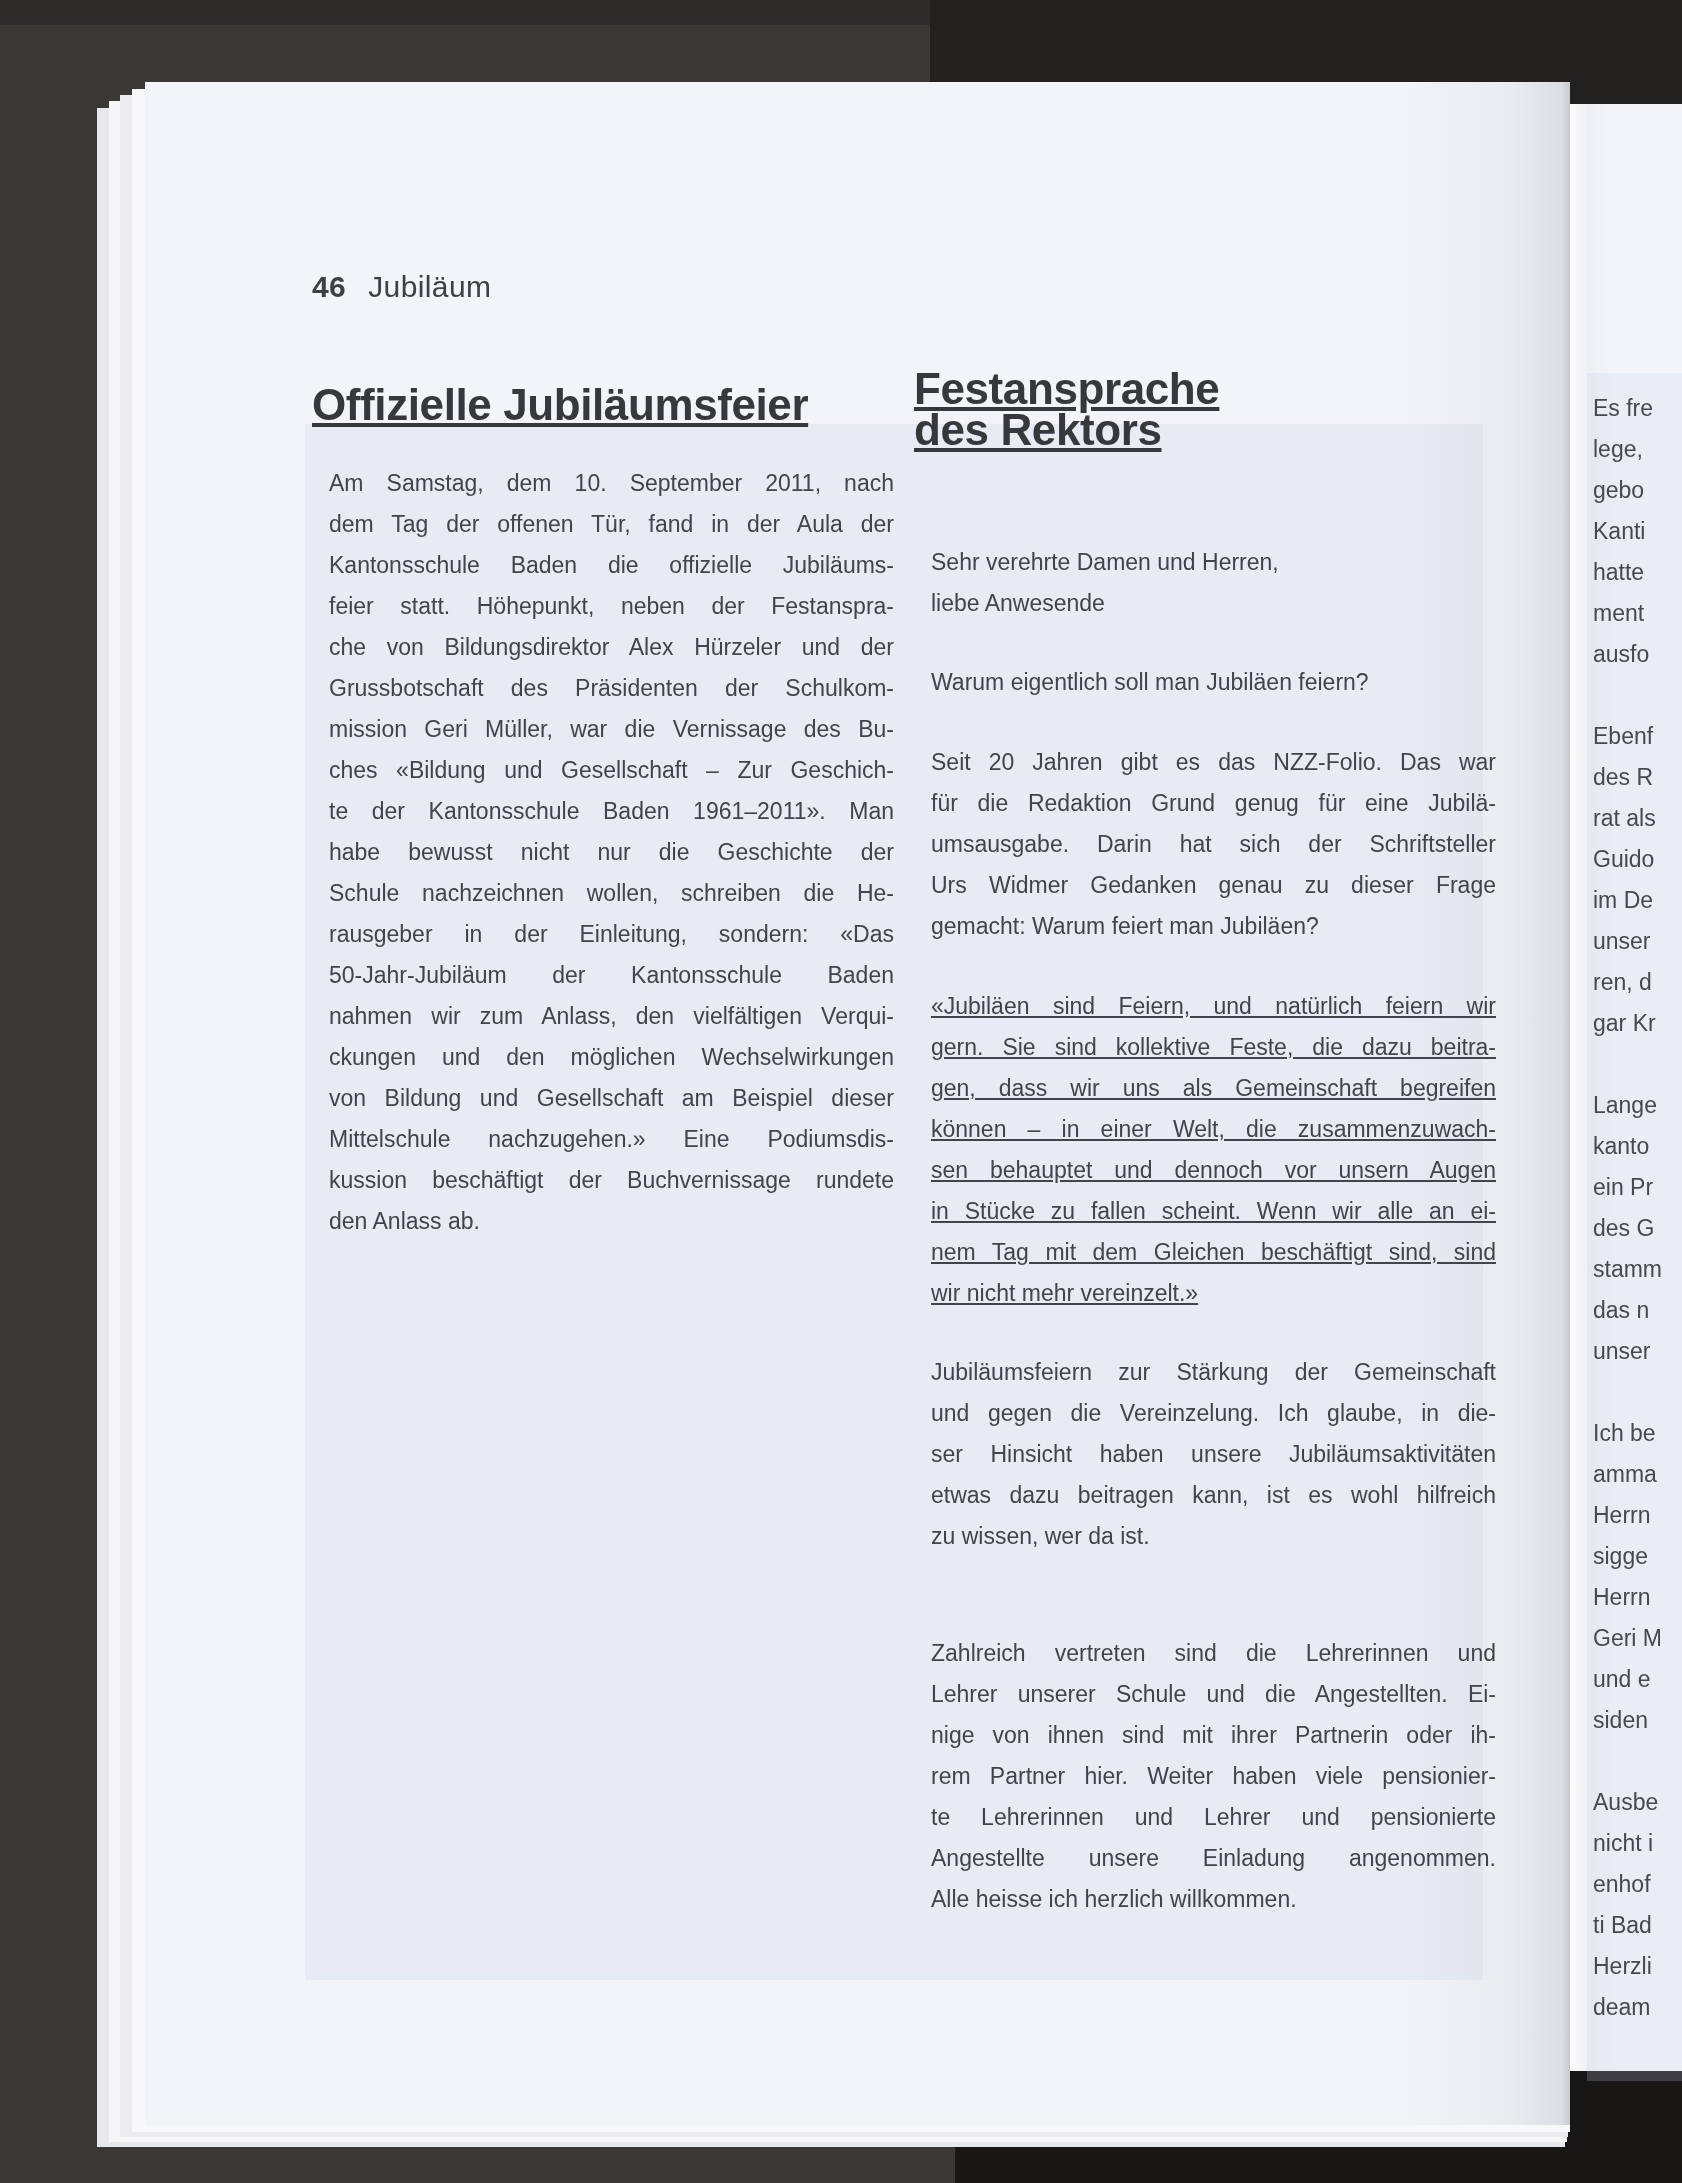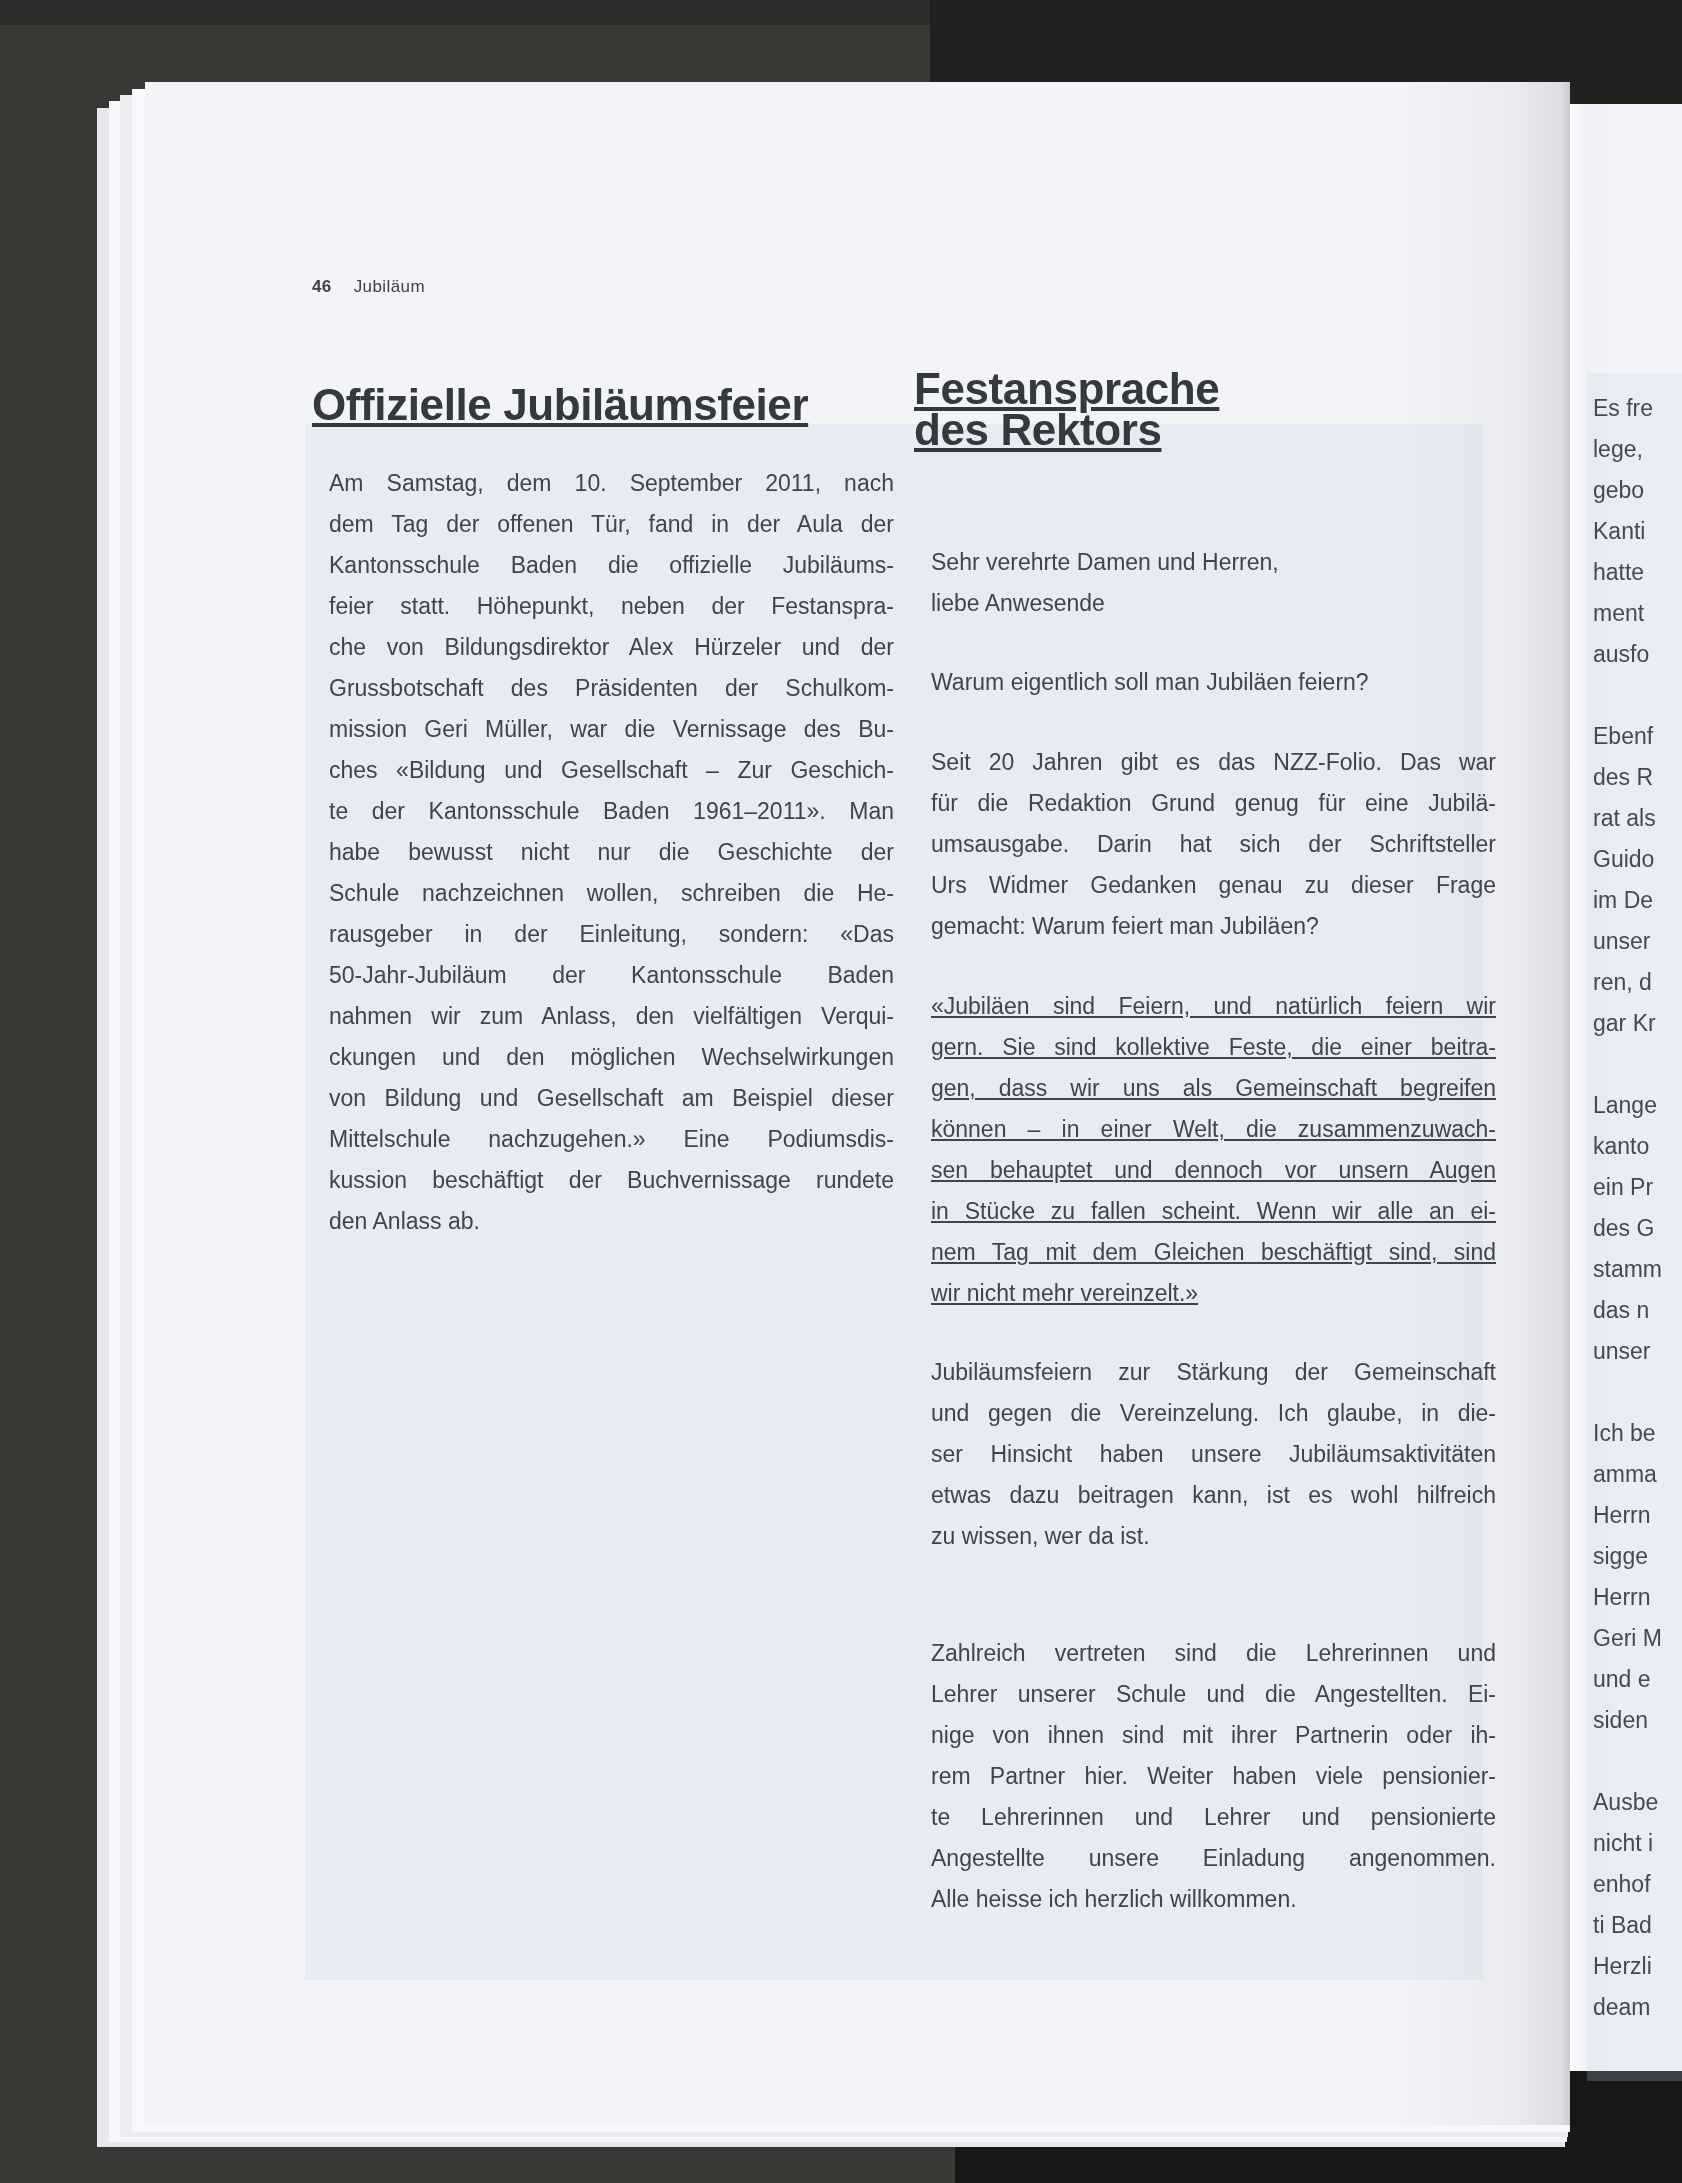--- a/index.html
+++ b/index.html
@@ -26,21 +26,21 @@
   .text-panel{position:absolute;left:160px;top:342px;width:1178px;height:1556px;background:rgba(196,208,230,0.26);}
   
   .page-right{
     position:absolute;left:1570px;top:104px;width:113px;height:1967px;z-index:6;
     background:linear-gradient(to right,#fcfcfe 0px,#eef0f4 18.5px,#f4f5f9 46px);
   }
   .page-right .text-panel-r{position:absolute;left:17px;top:269px;width:96px;height:1708px;background:rgba(196,208,230,0.22);}
   
   .page-header{
     position:absolute;left:167px;top:190px;display:flex;gap:22px;
-    font-size:17px;line-height:29px;color:#3e4144;letter-spacing:0.4px;
+    font-size:30px;line-height:29px;color:#3e4144;letter-spacing:0.4px;
   }
   .page-header .num{font-weight:bold;}
   .col{position:absolute;width:565px;}
   .col1{left:167px;}
   .col2{left:769px;}
   .article-title{
     position:absolute;left:0;top:286px;width:565px;
     font-size:44px;line-height:74px;font-weight:bold;color:#36393c;letter-spacing:-0.4px;text-decoration:underline;
   }
   .body-block{position:absolute;left:17px;width:565px;font-size:23px;color:#414449;}
@@ -162,21 +162,21 @@
       </div>
     <div class="body-block b3 justify">
         <div class="tline">Seit 20 Jahren gibt es das NZZ-Folio. Das war</div>
         <div class="tline">für die Redaktion Grund genug für eine Jubilä-</div>
         <div class="tline">umsausgabe. Darin hat sich der Schriftsteller</div>
         <div class="tline">Urs Widmer Gedanken genau zu dieser Frage</div>
         <div class="tline tlast">gemacht: Warum feiert man Jubiläen?</div>
       </div>
     <div class="body-block b4 justify">
         <div class="tline">«Jubiläen sind Feiern, und natürlich feiern wir</div>
-        <div class="tline">gern. Sie sind kollektive Feste, die einer beitra-</div>
+        <div class="tline">gern. Sie sind kollektive Feste, die dazu beitra-</div>
         <div class="tline">gen, dass wir uns als Gemeinschaft begreifen</div>
         <div class="tline">können – in einer Welt, die zusammenzuwach-</div>
         <div class="tline">sen behauptet und dennoch vor unsern Augen</div>
         <div class="tline">in Stücke zu fallen scheint. Wenn wir alle an ei-</div>
         <div class="tline">nem Tag mit dem Gleichen beschäftigt sind, sind</div>
         <div class="tline tlast">wir nicht mehr vereinzelt.»</div>
       </div>
     <div class="body-block b5 justify">
         <div class="tline">Jubiläumsfeiern zur Stärkung der Gemeinschaft</div>
         <div class="tline">und gegen die Vereinzelung. Ich glaube, in die-</div>

